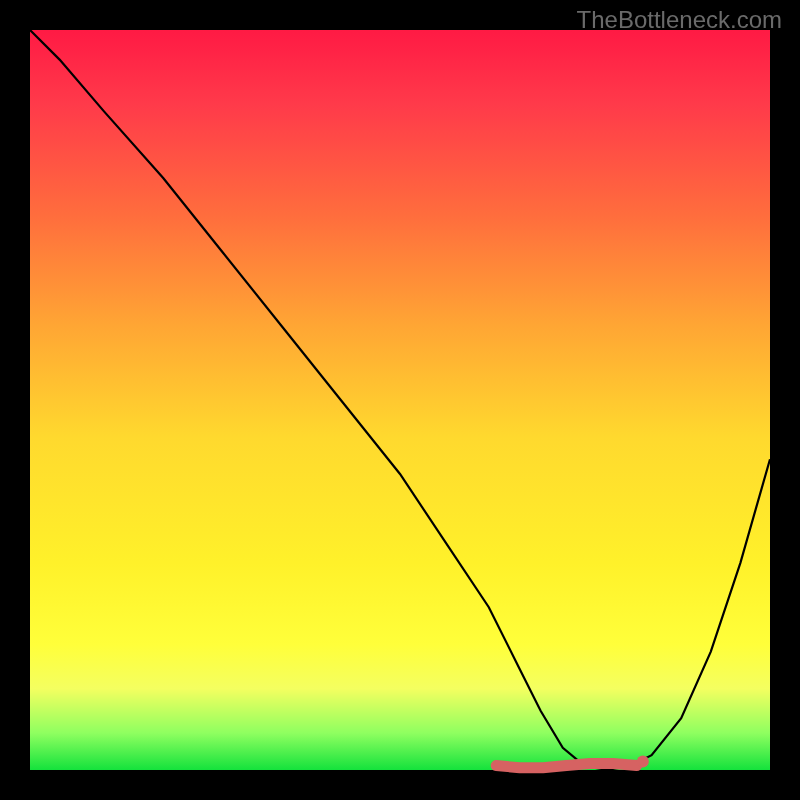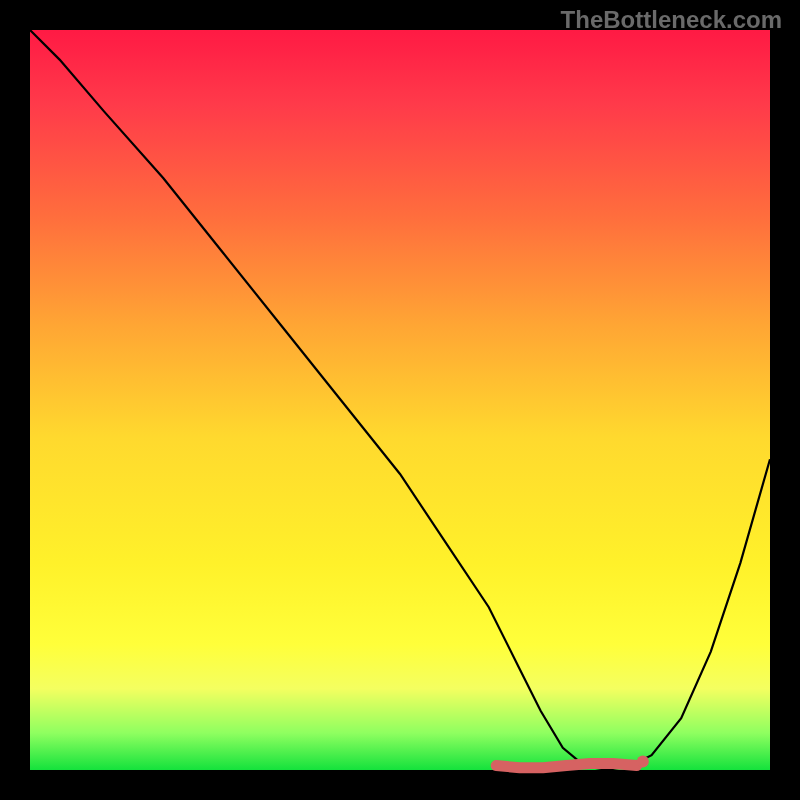--- a/index.html
+++ b/index.html
@@ -10,21 +10,21 @@
     background: #000;
     font-family: Arial, sans-serif;
     position: relative;
   }
   .watermark {
     position: absolute;
     top: 6px;
     right: 18px;
     color: #6a6a6a;
     font-size: 24px;
-    font-weight: 700;
+    font-weight: 400;
     z-index: 10;
   }
   .plot-area {
     position: absolute;
     left: 30px;
     top: 30px;
     width: 740px;
     height: 740px;
     background: linear-gradient(to bottom,
       #ff1a44 0%,

